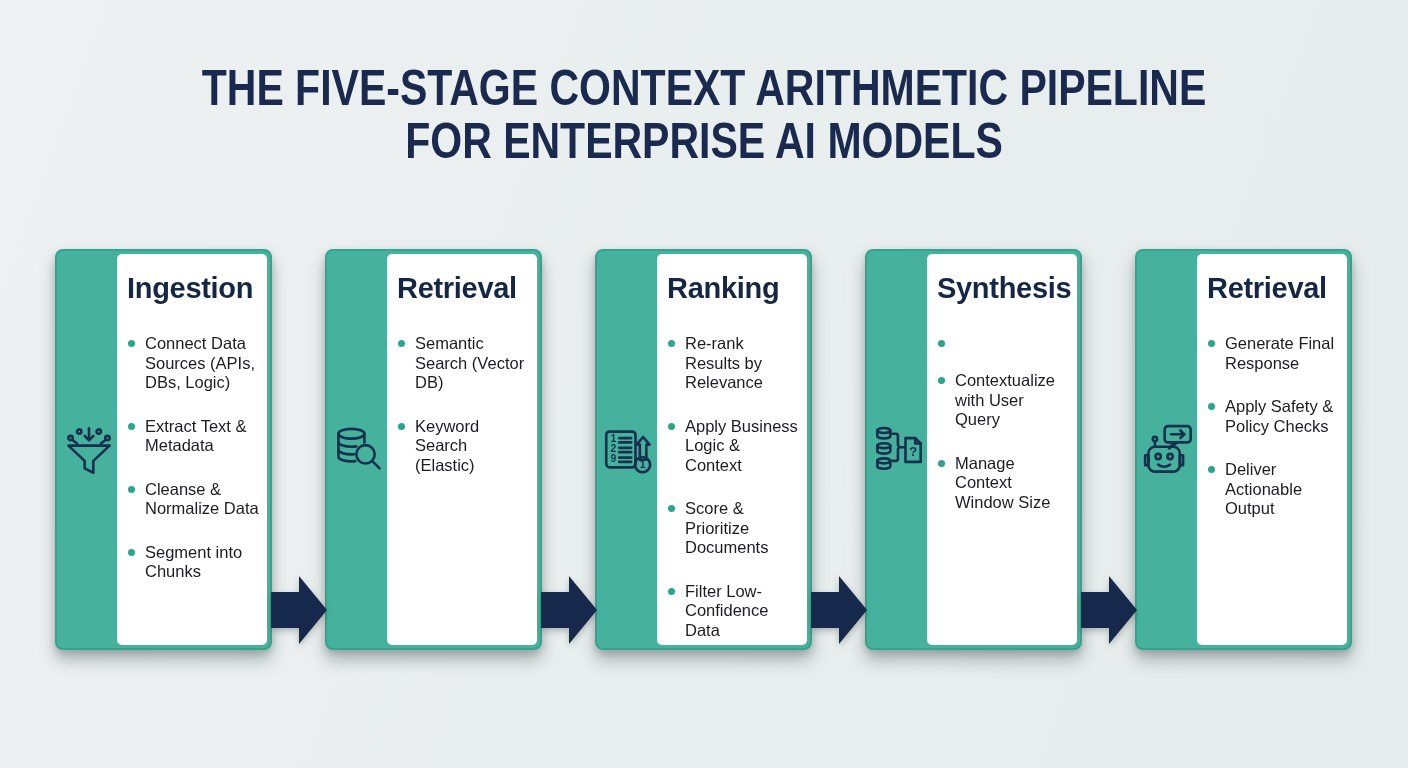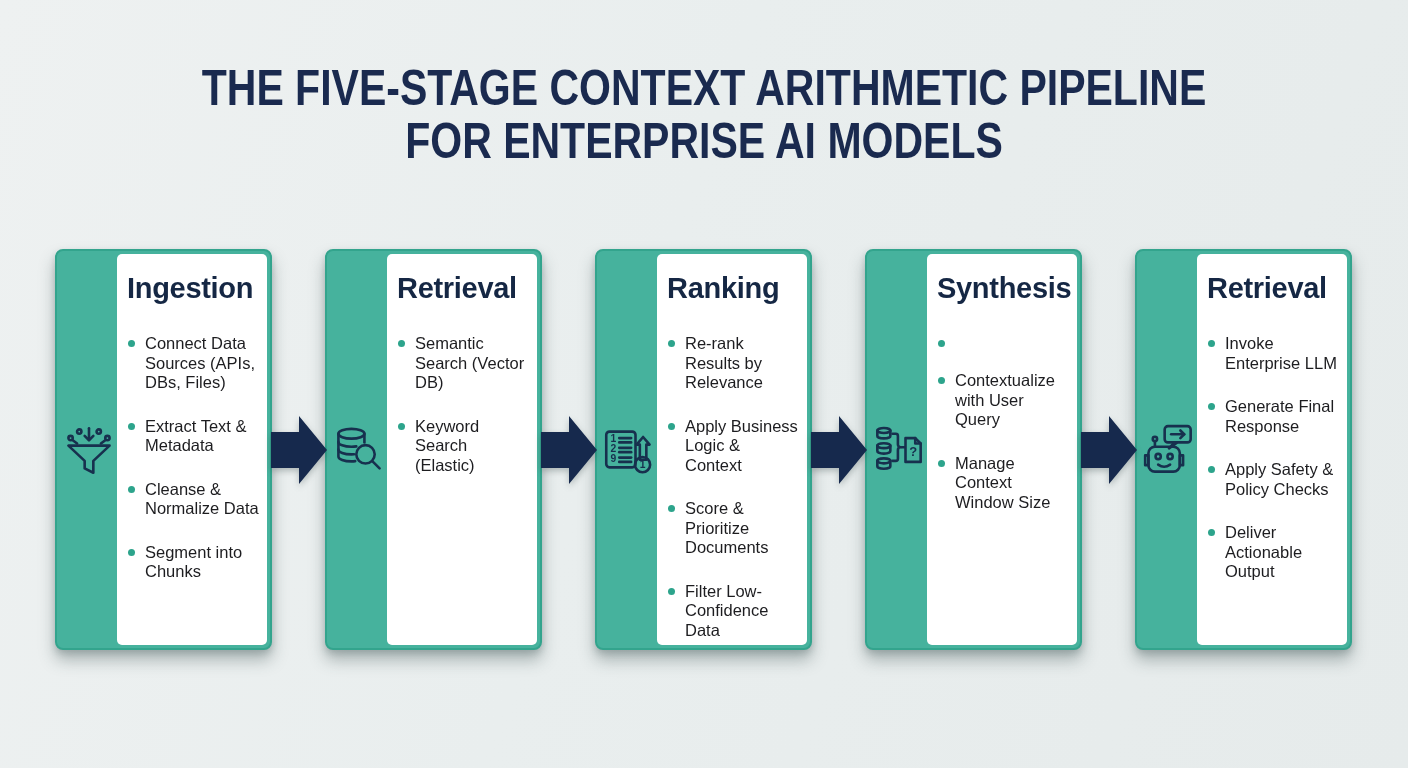--- a/index.html
+++ b/index.html
@@ -27,21 +27,21 @@
     white-space: nowrap;
   }
   .page-title span { display: block; }
 
   
   .pipeline {
     position: absolute;
     top: 249px; left: 55px;
     width: 1298px; height: 401px;
     display: flex;
-    align-items: center;
+    align-items: flex-end;
   }
   .stage-card {
     width: 217px; height: 401px;
     background: #46b29d;
     border: 2px solid #33a48d;
     border-radius: 8px;
     box-shadow: 0 10px 16px rgba(45, 70, 70, 0.35), 0 3px 6px rgba(45,70,70,0.18);
     display: flex;
     padding: 3px;
     position: relative;
@@ -136,21 +136,21 @@
               <path d="M5 20 H43 L28 34 V45 L20 41 V34 Z"></path>
             </g>
           </svg>
         </div>
       </div>
       <div class="panel">
         <h2 class="stage-title">Ingestion</h2>
         <ul class="bullets">
           <li class="bullet">
               <span class="dot"></span>
-              <span>Connect Data Sources (APIs, DBs, Files)</span>
+              <span>Connect Data Sources (APIs, DBs, Logic)</span>
             </li>
           <li class="bullet">
               <span class="dot"></span>
               <span>Extract Text &amp; Metadata</span>
             </li>
           <li class="bullet">
               <span class="dot"></span>
               <span>Cleanse &amp; Normalize Data</span>
             </li>
           <li class="bullet">
@@ -318,24 +318,20 @@
               <path d="M34 29 h3 v9 h-3 z"></path>
             </g>
           </svg>
         </div>
       </div>
       <div class="panel">
         <h2 class="stage-title">Retrieval</h2>
         <ul class="bullets">
           <li class="bullet">
               <span class="dot"></span>
-              <span>Invoke Enterprise LLM</span>
-            </li>
-          <li class="bullet">
-              <span class="dot"></span>
               <span>Generate Final Response</span>
             </li>
           <li class="bullet">
               <span class="dot"></span>
               <span>Apply Safety &amp; Policy Checks</span>
             </li>
           <li class="bullet">
               <span class="dot"></span>
               <span>Deliver Actionable Output</span>
             </li>

